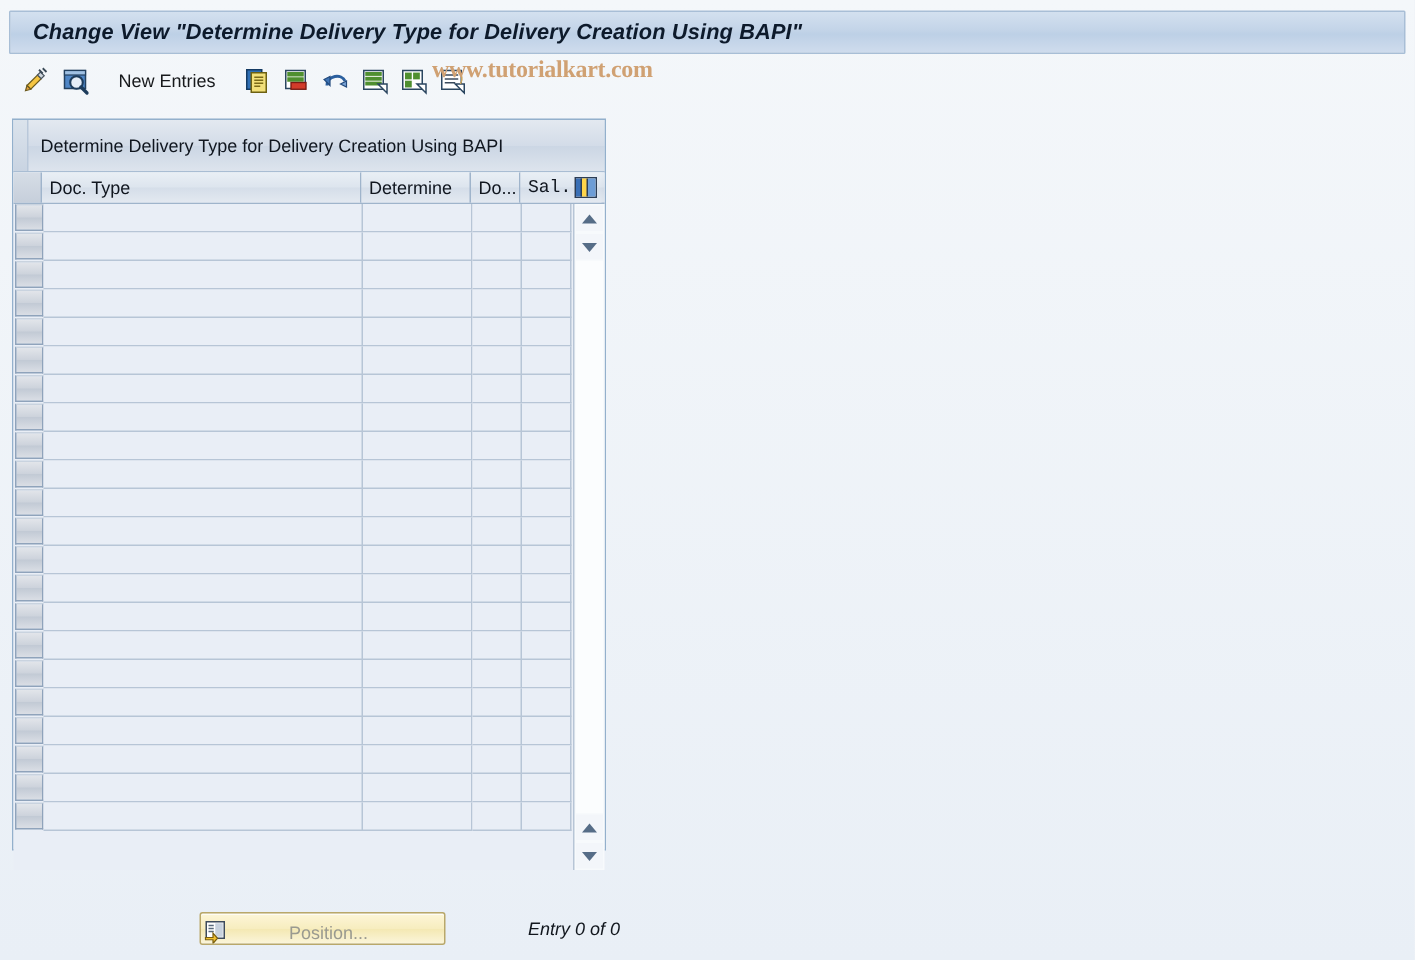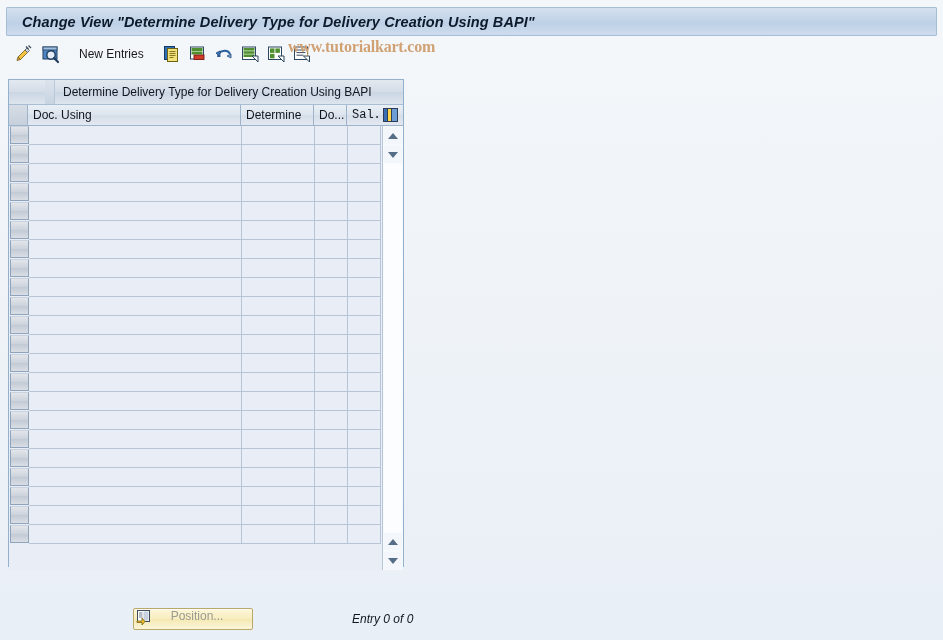--- a/index.html
+++ b/index.html
@@ -97,27 +97,26 @@
     position: absolute;
     left: 8px;
     top: 79px;
     width: 396px;
     height: 488px;
     border: 1px solid #93b0cc;
     background: #e8eef6;
     box-sizing: border-box;
   }
   .table-caption {
-    height: 25px;
+    height: 35px;
     background: linear-gradient(to bottom, #e3e9f0 0%, #d3dce8 50%, #cbd6e4 51%, #dde4ed 100%);
     border-bottom: 1px solid #a9bdd3;
     display: flex;
     align-items: center;
     box-sizing: border-box;
-    padding-left: 36px;
   }
   .table-caption .cap-left {
     width: 10px;
     height: 100%;
     border-right: 1px solid #b9c8da;
     background: linear-gradient(to bottom, #dbe3ec, #c9d4e2);
     box-sizing: border-box;
   }
   .table-caption .cap-text {
     font-size: 12px;
@@ -262,28 +261,28 @@
     bottom: 38px;
     width: 18px;
     background: #fbfdfe;
   }
 
   
   .position-btn {
     position: absolute;
     left: 133px;
     top: 608px;
-    width: 120px;
+    width: 164px;
     height: 22px;
     background: linear-gradient(to bottom, #fdf6d8 0%, #f7edbf 50%, #f4e8b2 51%, #fbf5da 100%);
     border: 1px solid #b9a86a;
     border-radius: 2px;
     box-sizing: border-box;
     display: flex;
-    align-items: flex-start;
+    align-items: flex-end;
     box-shadow: 0 1px 0 rgba(255,255,255,0.7) inset;
   }
   .position-btn .pb-icon {
     width: 16px;
     height: 16px;
     margin-left: 2px;
     position: relative;
     flex: 0 0 auto;
   }
   .position-btn .pb-label {
@@ -419,21 +418,21 @@
 
     <div class="table-caption">
       <div class="cap-left"></div>
       <span class="cap-text">Determine Delivery Type for Delivery Creation Using BAPI</span>
     </div>
 
     <div class="grid">
 
       <div class="header-row">
         <div class="hcell sel"></div>
-        <div class="hcell c1">Doc. Using</div>
+        <div class="hcell c1">Doc. Type</div>
         <div class="hcell c2">Determine</div>
         <div class="hcell c3">Do...</div>
         <div class="hcell c4">Sal...</div>
         <div class="hcell cfg">
           <span class="cfg-icon">
             <i class="b1"></i>
               <i class="b2"></i>
               <i class="b3"></i>
           </span>
         </div>

